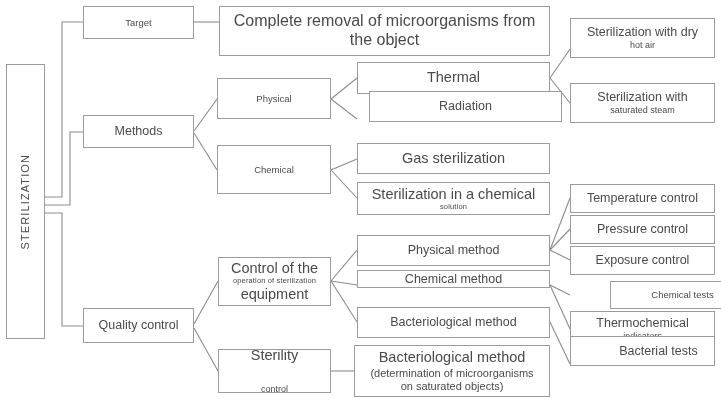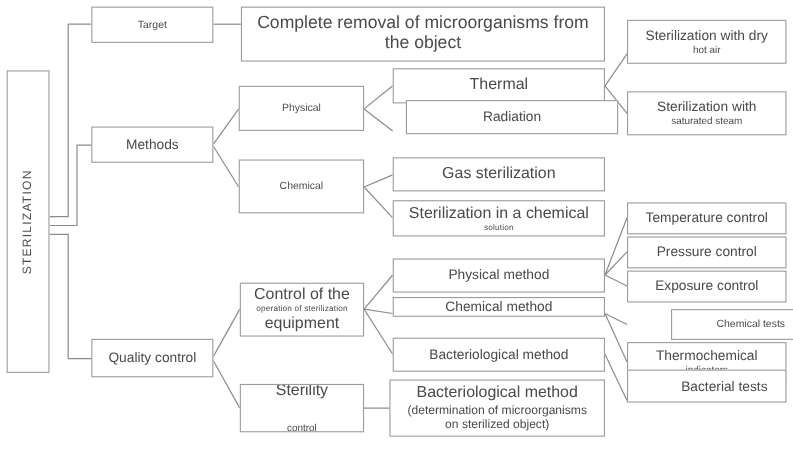--- a/index.html
+++ b/index.html
@@ -208,21 +208,21 @@
     <span class="l1 t-md">Chemical method</span>
   </div>
 
   <div class="node" id="node-bacteriological-method">
     <span class="l1 t-md">Bacteriological method</span>
   </div>
 
   <div class="node" id="node-bact-determination">
     <span class="l1 t-lg">Bacteriological method</span>
     <span class="l2 sub-md">(determination of microorganisms</span>
-    <span class="l3 sub-md">on sterilized object)</span>
+    <span class="l3 sub-md">on saturated objects)</span>
   </div>
 
   <div class="node" id="node-dry-hot-air">
     <span class="l1 t-md">Sterilization with dry</span>
     <span class="l2 sub-sm">hot air</span>
   </div>
 
   <div class="node" id="node-saturated-steam">
     <span class="l1 t-md">Sterilization with</span>
     <span class="l2 sub-sm">saturated steam</span>

